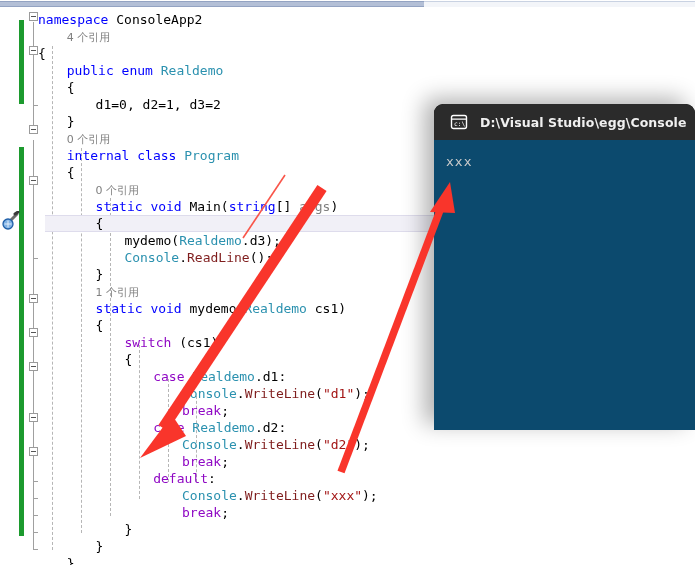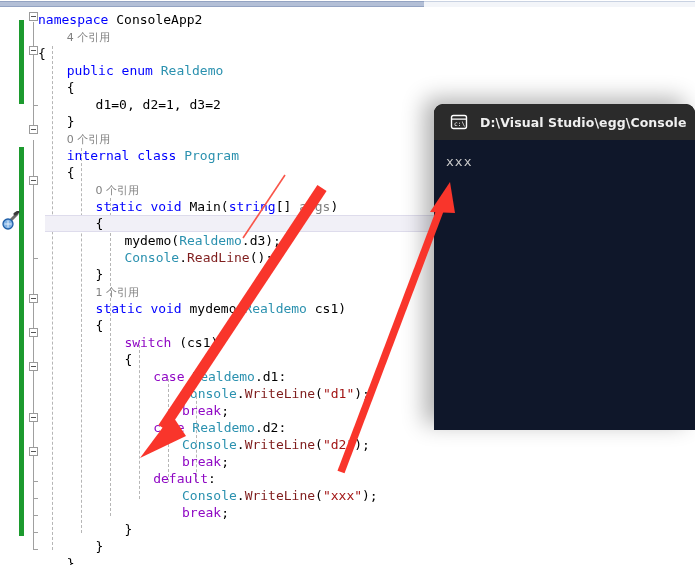--- a/index.html
+++ b/index.html
@@ -140,21 +140,21 @@
     color: #f0f0f0;
     font-family: "DejaVu Sans", "Liberation Sans", sans-serif;
     font-size: 12.5px;
     font-weight: bold;
     letter-spacing: 0.1px;
     white-space: nowrap;
   }
   #console-body {
     position: relative;
     height: 425px;
-    background: #0f172a;
+    background: #0c4a6e;
     padding: 14px 0 0 12px;
     box-sizing: border-box;
   }
   #console-output {
     color: #cccccc;
     font-family: "DejaVu Sans Mono", "Liberation Mono", monospace;
     font-size: 13px;
     letter-spacing: 1px;
   }
   #watermark {

